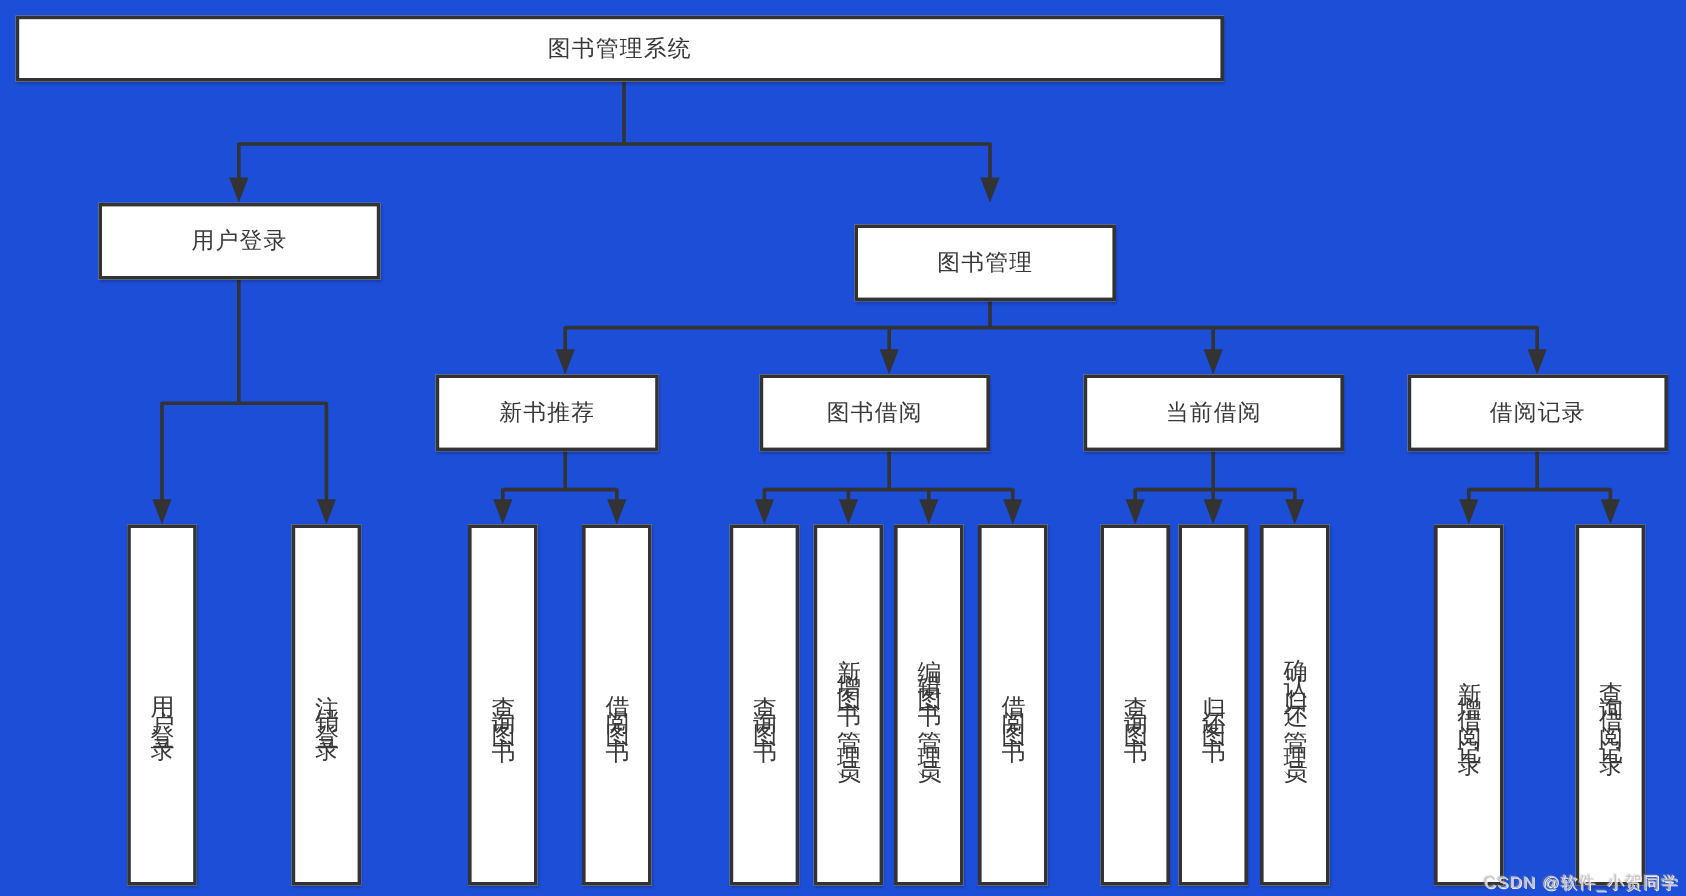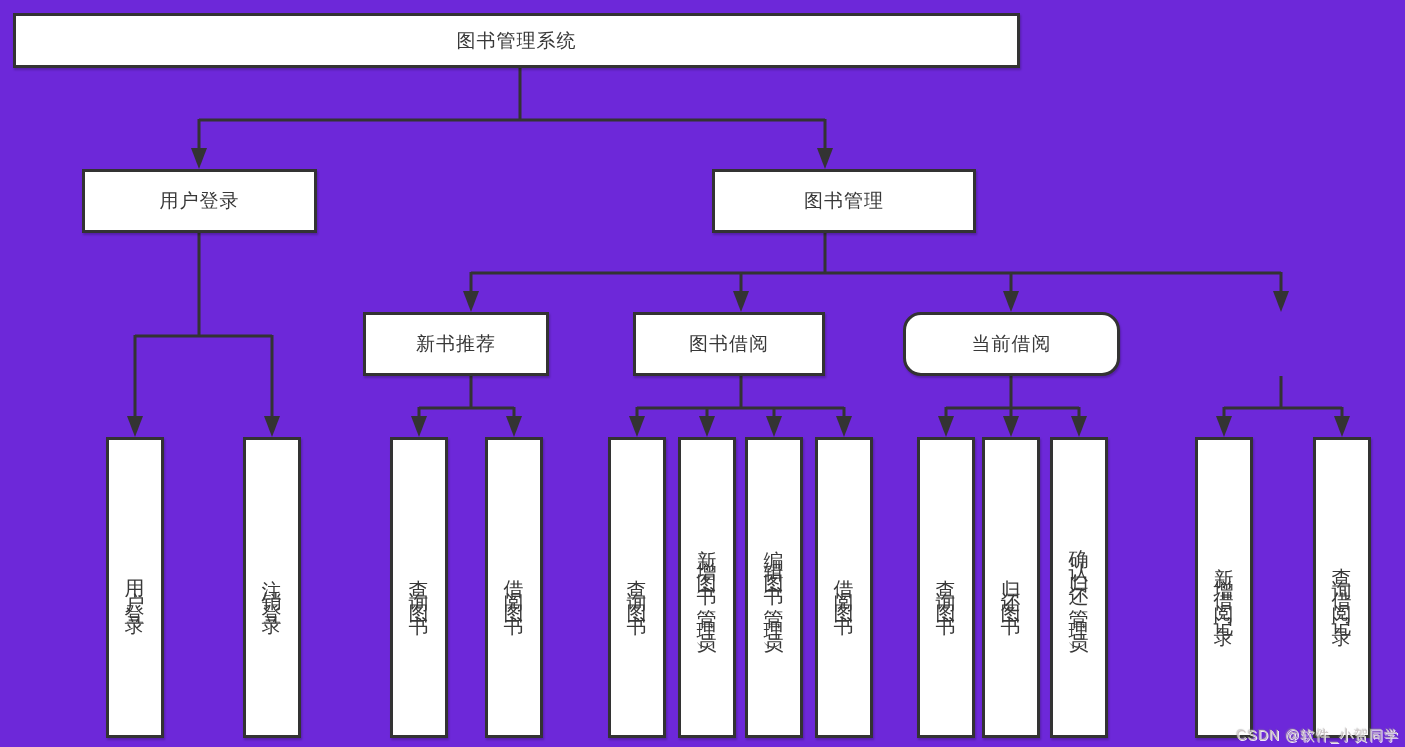--- a/index.html
+++ b/index.html
@@ -1,17 +1,17 @@
 <!DOCTYPE html>
 <html><head>
 <meta charset="utf-8">
 <style>
   html,body{margin:0;padding:0;background:#ffffff;}
   body{font-family:"Liberation Sans","DejaVu Sans",sans-serif;}
-  .stage{position:relative;width:1405px;height:747px;background:#6d28d9;overflow:hidden;text-align:right;}
+  .stage{position:relative;width:1405px;height:747px;background:#1d4ed8;overflow:hidden;text-align:right;}
   svg.connectors{position:absolute;left:0;top:0;width:1405px;height:747px;}
   .node{
     position:absolute;
     border:3px solid #333333;
     background:#ffffff;
     display:flex;align-items:center;justify-content:center;
     color:#383838;
     box-shadow:1px 2px 2px rgba(0,0,0,0.22);
     box-sizing:border-box;
     z-index:2;
@@ -76,25 +76,26 @@
       <polygon points="1003,416 1019,416 1011,437"></polygon>
       <polygon points="1071,416 1087,416 1079,437"></polygon>
       <polygon points="1216,416 1232,416 1224,437"></polygon>
       <polygon points="1334,416 1350,416 1342,437"></polygon>
     </g>
   </svg>
 
   <div class="node hnode" style="left:13px;top:13px;width:1007px;height:55px;">图书管理系统</div>
 
   <div class="node hnode" style="left:82px;top:169px;width:235px;height:64px;">用户登录</div>
-  <div class="node hnode" style="left:712px;top:169px;width:264px;height:64px;">图书管理</div>
+  <div class="node hnode" style="left:712px;top:187px;width:218px;height:64px;">图书管理</div>
 
   <div class="node hnode" style="left:363px;top:312px;width:186px;height:64px;">新书推荐</div>
   <div class="node hnode" style="left:633px;top:312px;width:192px;height:64px;">图书借阅</div>
-  <div class="node hnode" style="left:903px;top:312px;width:217px;height:64px;border-radius:18px;">当前借阅</div>
+  <div class="node hnode" style="left:903px;top:312px;width:217px;height:64px;">当前借阅</div>
+  <div class="node hnode" style="left:1173px;top:312px;width:217px;height:64px;">借阅记录</div>
 
   <div class="node vnode" style="left:106px;top:437px;width:58px;height:301px;">
     <span>用户登录</span>
   </div>
   <div class="node vnode" style="left:243px;top:437px;width:58px;height:301px;">
     <span>注销登录</span>
   </div>
 
   <div class="node vnode" style="left:390px;top:437px;width:58px;height:301px;">
     <span>查询图书</span>

